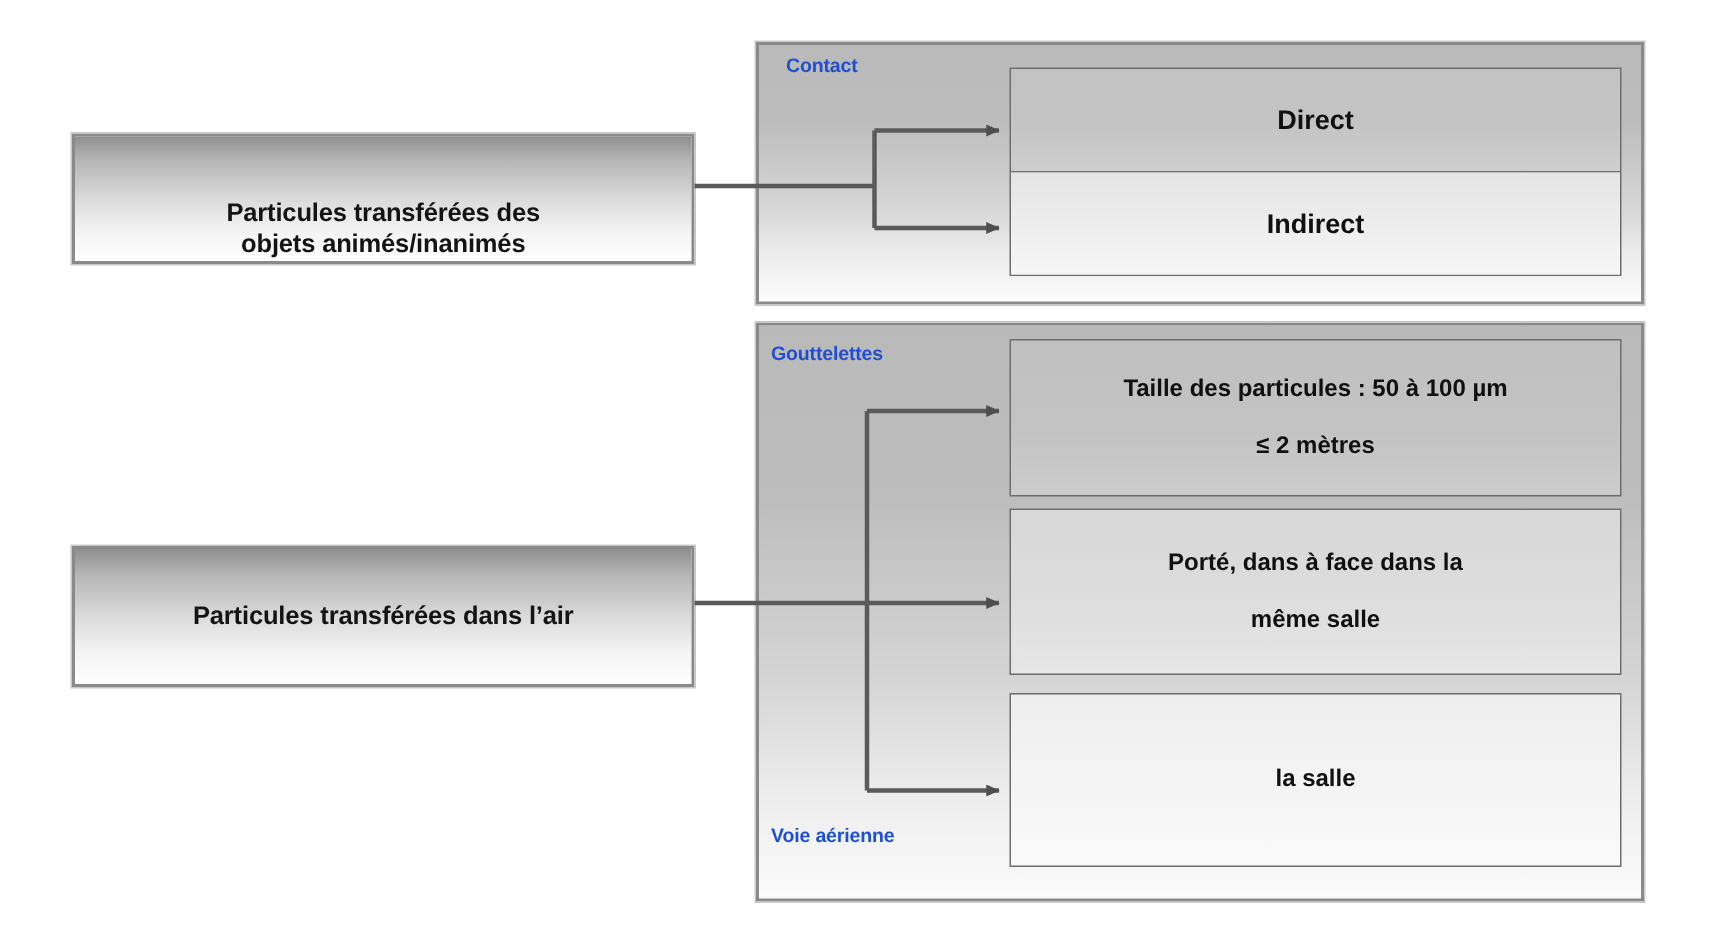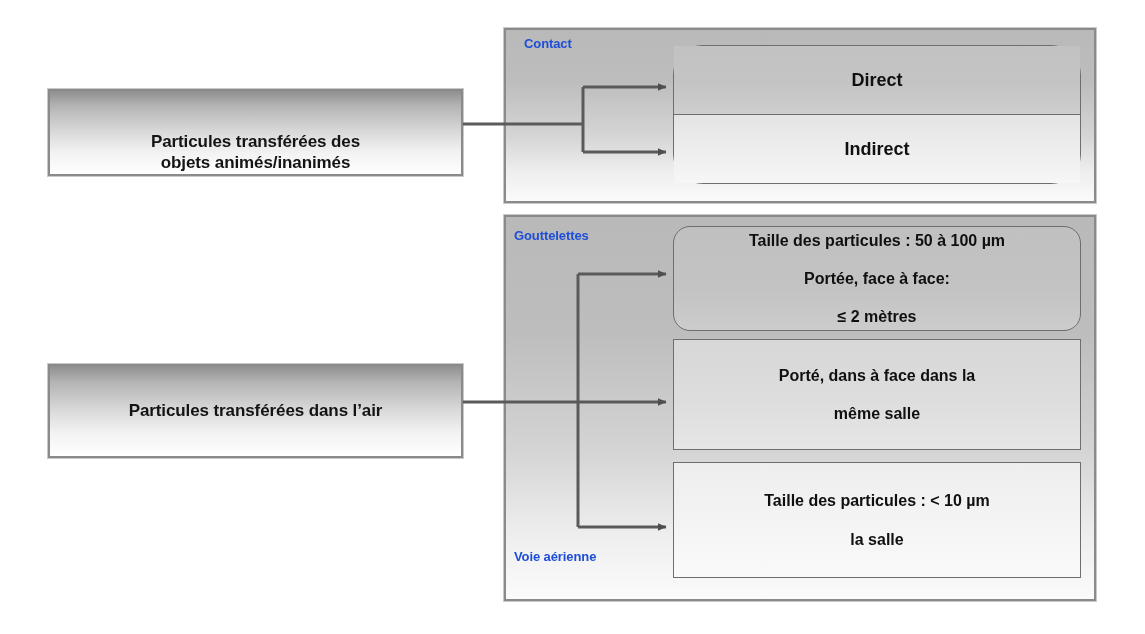--- a/index.html
+++ b/index.html
@@ -130,56 +130,54 @@
   </div>
 
   <div class="gbox source-box" style="left:48px; top:364px; width:415px; height:94px;">
     <span style="white-space:pre-line;">Particules transférées dans l’air</span>
   </div>
 
   <div class="gbox panel" style="left:504px; top:28px; width:592px; height:175px;"></div>
 
   <div class="panel-caption" style="left:524px; top:36px;">Contact</div>
 
-  <div class="contact-stack" style="left:673px; top:45px; width:408px; height:139px;border-radius:30px;">
+  <div class="contact-stack" style="left:673px; top:45px; width:408px; height:139px;">
     <div class="contact-cell top">
       <span>Direct</span>
     </div>
     <div class="contact-cell bottom">
       <span>Indirect</span>
     </div>
   </div>
 
   <div class="gbox panel" style="left:504px; top:215px; width:592px; height:386px;"></div>
 
   <div class="panel-caption" style="left:514px; top:228px;">Gouttelettes</div>
 
   <div class="panel-caption" style="left:514px; top:549px;">Voie aérienne</div>
 
   <div class="detail-box" style="left:673px; top:226px; width:408px; height:105px;
-              background:linear-gradient(to bottom,#c0c0c0 0%,#c3c3c3 60%,#cccccc 100%);border-radius:17px;">
+              background:linear-gradient(to bottom,#c0c0c0 0%,#c3c3c3 60%,#cccccc 100%);">
     <div>
       <div>Taille des particules : 50 à 100 µm</div>
-      <div>Portée, face à face:</div>
       <div>≤ 2 mètres</div>
     </div>
   </div>
 
   <div class="detail-box" style="left:673px; top:339px; width:408px; height:111px;
               background:linear-gradient(to bottom,#d7d7d7 0%,#dddddd 55%,#e6e6e6 100%);">
     <div>
       <div>Porté, dans à face dans la</div>
       <div>même salle</div>
     </div>
   </div>
 
   <div class="detail-box" style="left:673px; top:462px; width:408px; height:116px;
               background:linear-gradient(to bottom,#eeeeee 0%,#f4f4f4 55%,#fafafa 100%);">
     <div>
-      <div>Taille des particules : &lt; 10 µm</div>
       <div>la salle</div>
     </div>
   </div>
 
   <svg class="wires" viewBox="0 0 1145 634">
     <defs>
       <marker id="arrowhead" markerWidth="9" markerHeight="8" refX="8.5" refY="4" orient="auto" markerUnits="userSpaceOnUse">
         <path d="M0,0 L9,4 L0,8 z" fill="#4e4e4e"></path>
       </marker>
     </defs>

